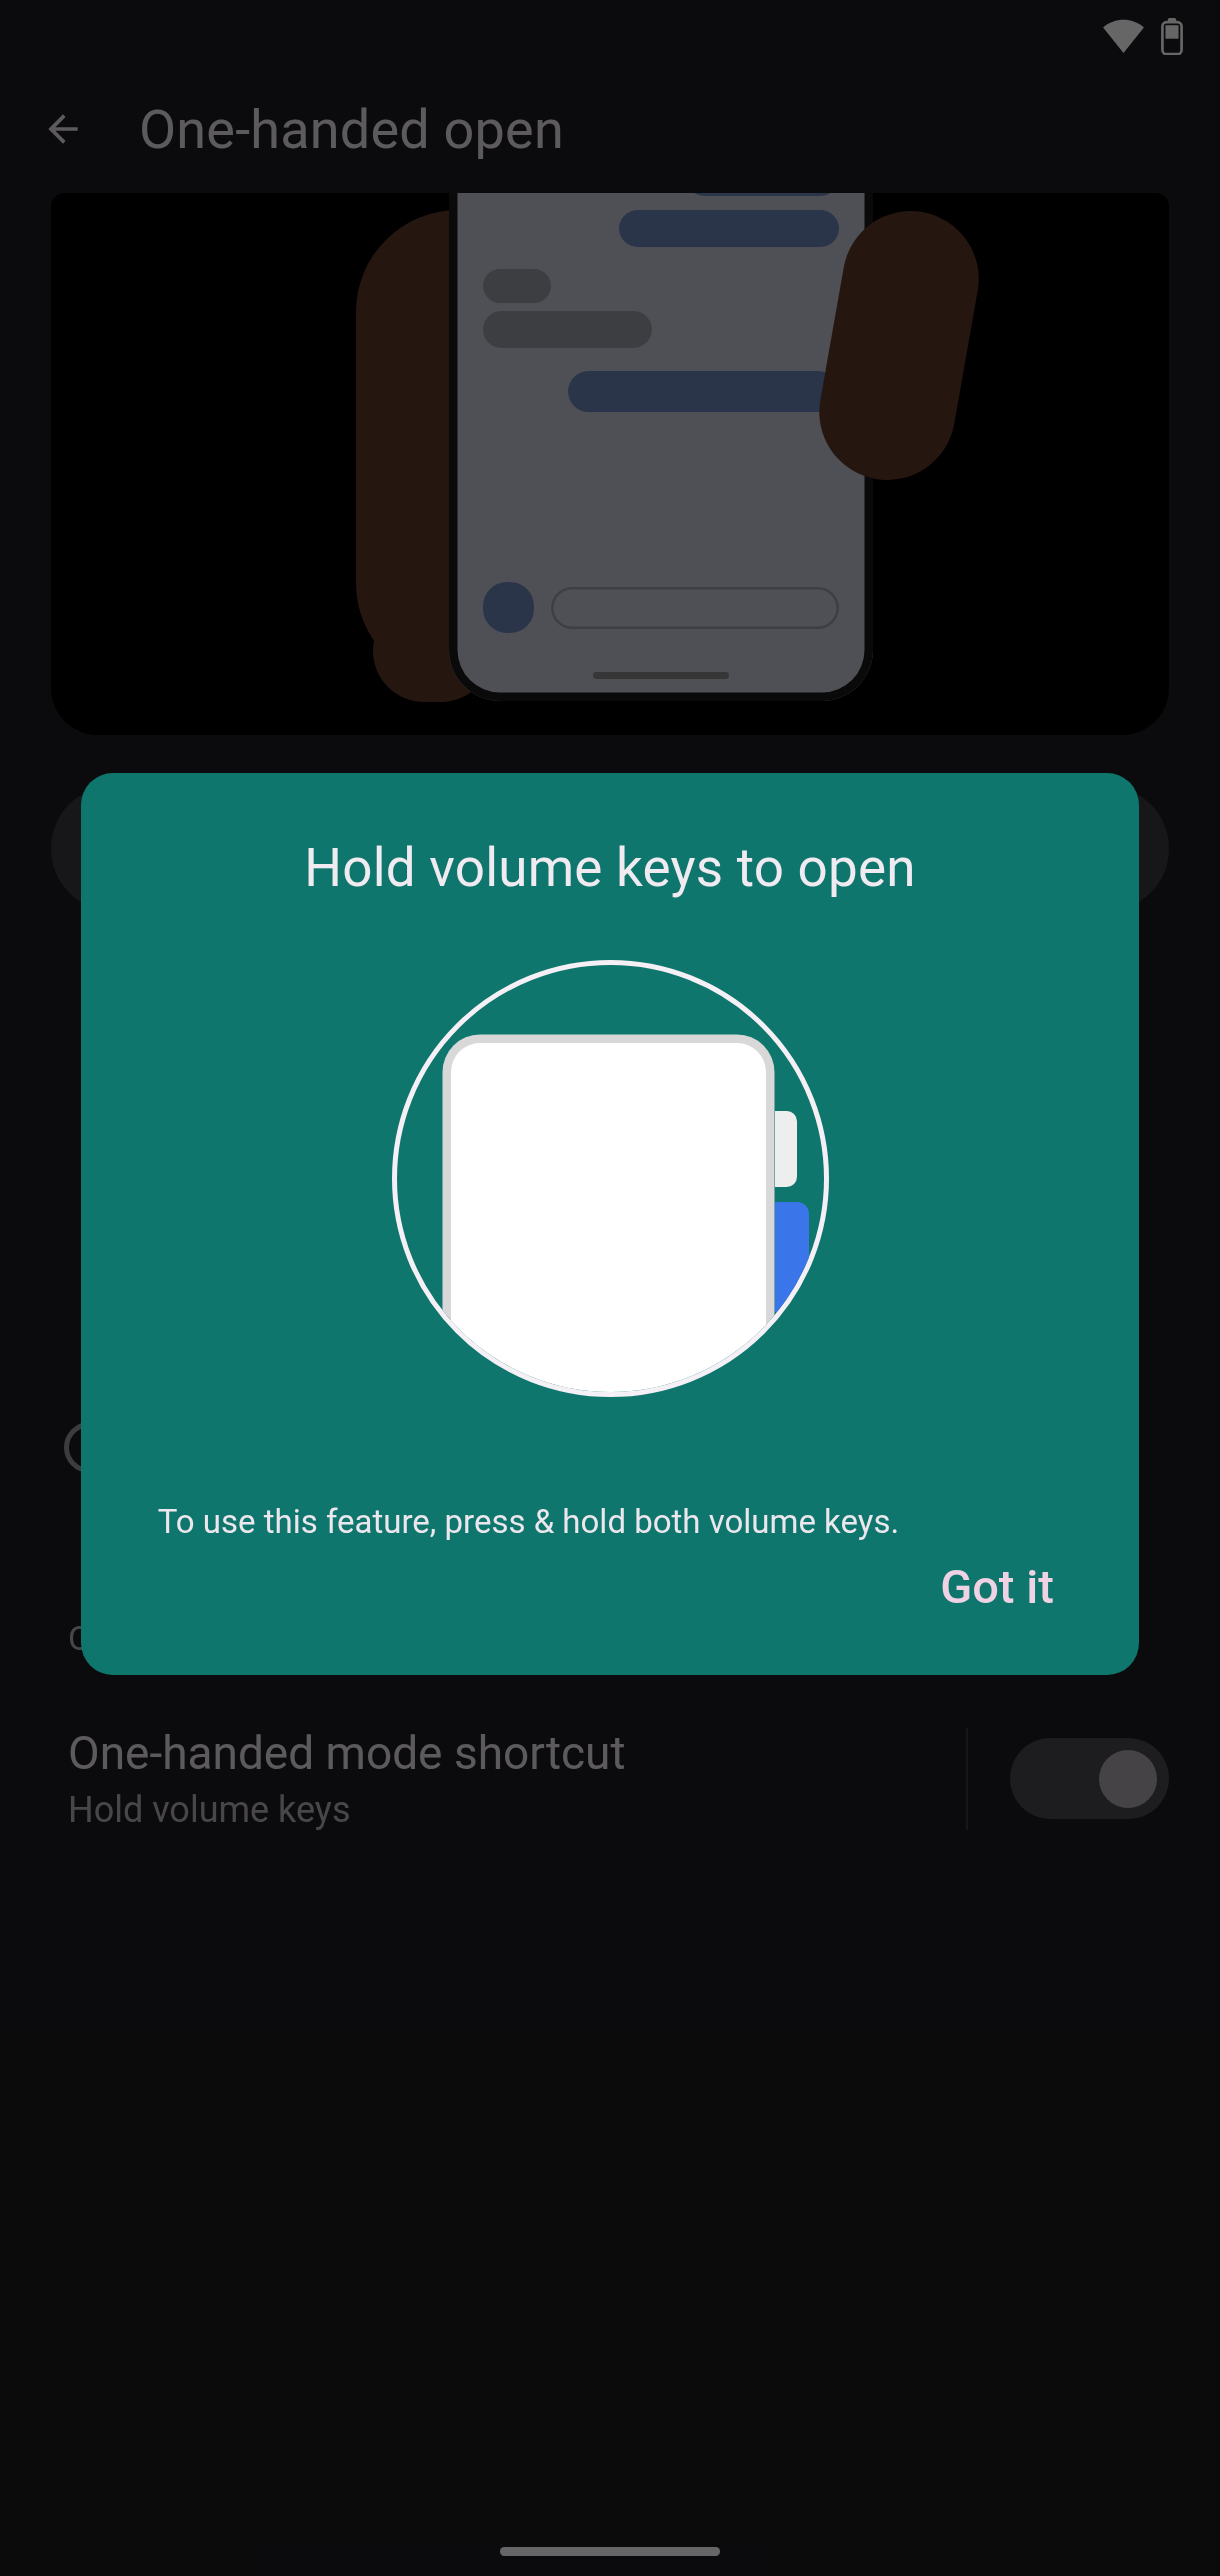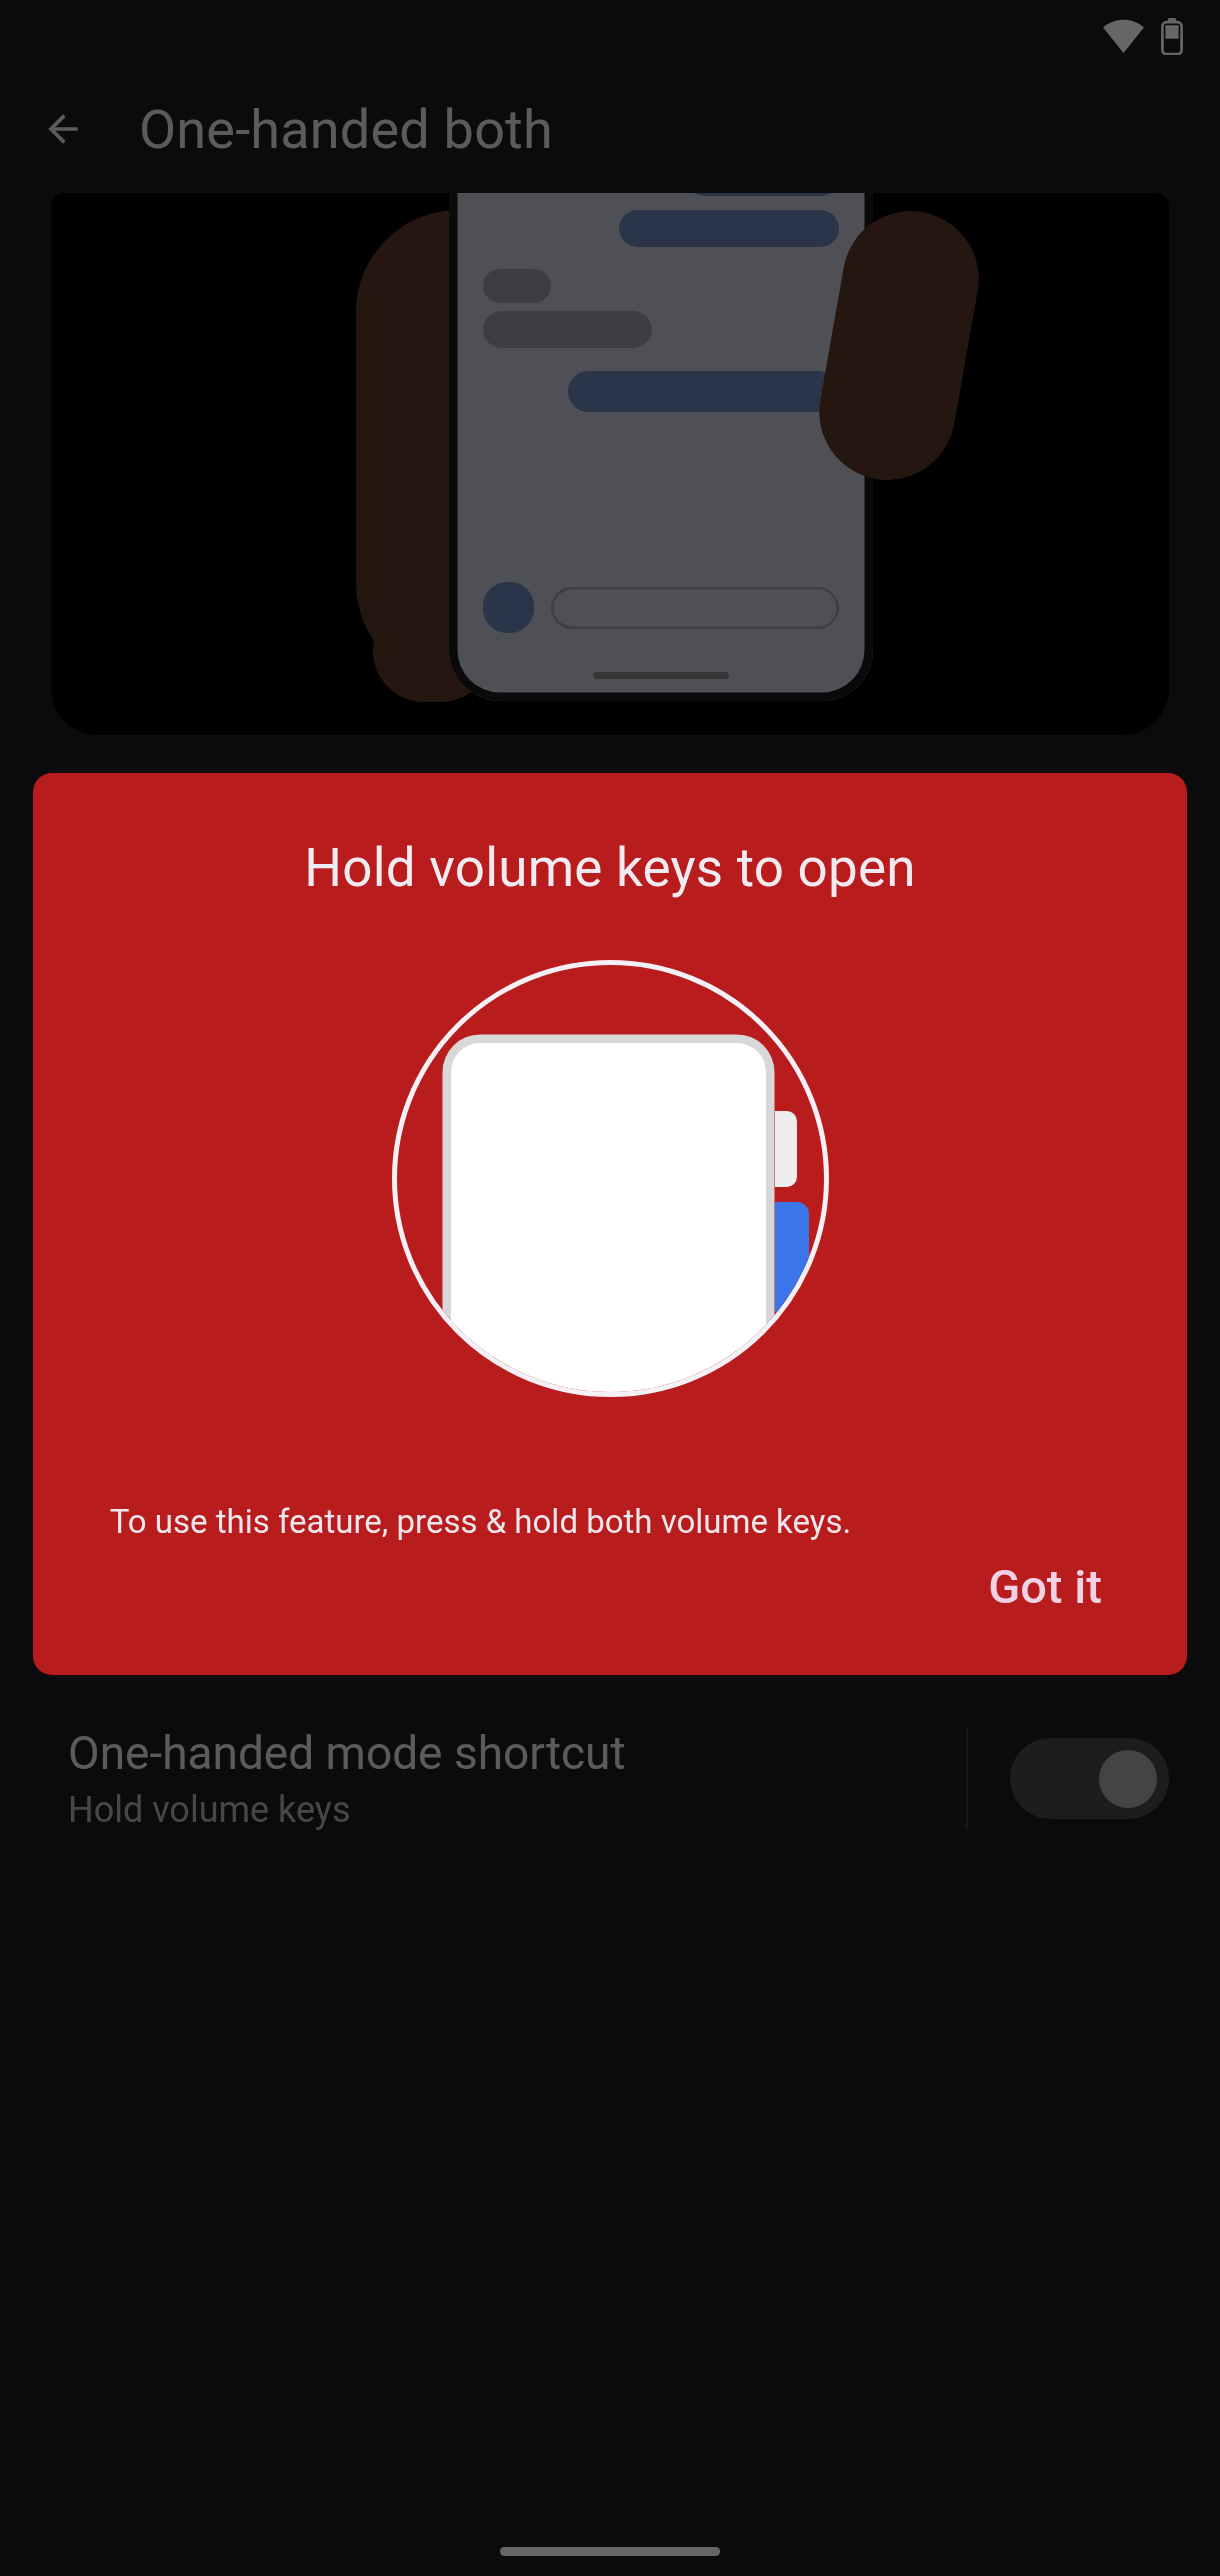--- a/index.html
+++ b/index.html
@@ -213,23 +213,23 @@
   .scrim {
     position: absolute;
     inset: 0;
     background: rgba(0,0,0,0.60);
   }
 
   .dialog {
     position: absolute;
     left: 50%; top: 773px;
     transform: translateX(-50%);
-    width: 1154px;
-    background: #b91c1c;
-    border-radius: 19px;
+    width: 1058px;
+    background: #0f766e;
+    border-radius: 32px;
     padding: 64px 75px 47px 75px;
     box-sizing: border-box;
   }
   .dialog-title {
     font-size: 53px;
     font-weight: 400;
     color: #f0eaf1;
     text-align: center;
     letter-spacing: 0.2px;
     margin-bottom: 61px;
@@ -302,21 +302,21 @@
 </div>
 
 <div class="page">
 
   <div class="app-bar">
     <span class="back-icon">
       <svg width="44" height="44" viewBox="0 0 24 24">
         <path d="M20 11H7.83l5.59-5.59L12 4l-8 8 8 8 1.41-1.41L7.83 13H20z" fill="#e7e1e6"></path>
       </svg>
     </span>
-    <span class="app-bar-title">One-handed both</span>
+    <span class="app-bar-title">One-handed open</span>
   </div>
 
   <div class="hero">
     <div class="hero-hand">
       <div class="palm"></div>
       <div class="finger f1"></div>
       <div class="finger f2"></div>
       <div class="finger f3"></div>
       <div class="finger f4"></div>
       <div class="hero-phone">

